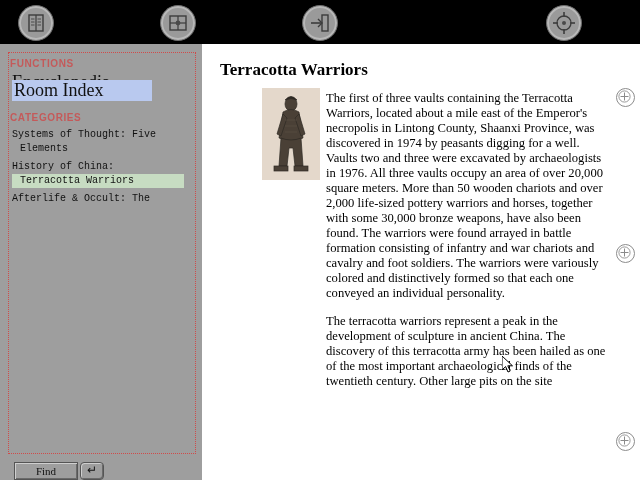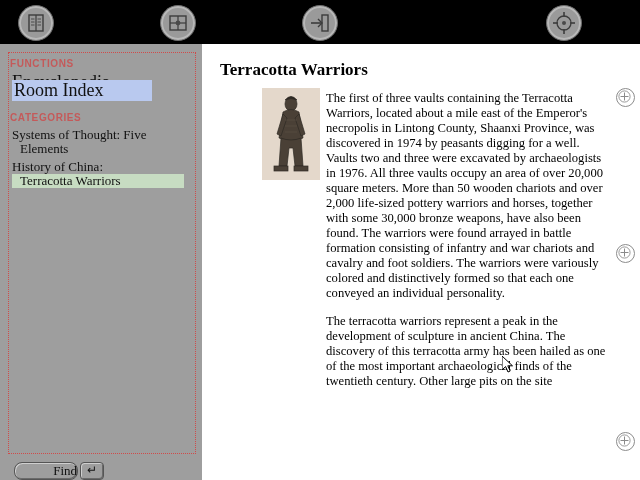--- a/index.html
+++ b/index.html
@@ -82,46 +82,46 @@
     color: #111111;
   }
   .fn-item.sel {
     background: #b9c9ef;
     padding: 0 2px;
   }
   .cat-item {
     position: absolute;
     left: 12px;
     width: 172px;
-    font-family: Liberation Serif, serif;
-    font-size: 13px;
+    font-family: Liberation Mono, monospace;
+    font-size: 10px;
     color: #111111;
     line-height: 14px;
   }
   .cat-item.hl .hlbox {
     background: #c7dcc2;
   }
   .cat-item .sub {
     display: block;
     padding-left: 8px;
   }
 
   
   #find-btn {
     position: absolute;
     left: 14px; top: 418px;
     width: 62px; height: 16px;
     background: #9e9e9e;
     border: 1px solid #555;
-    border-radius: 8px;
+    border-radius: 0;
     box-shadow: inset 1px 1px 0 #cfcfcf, inset -1px -1px 0 #6a6a6a;
     font-family: "Liberation Serif", serif;
-    font-size: 13px;
+    font-size: 11px;
     color: #111;
-    text-align: right;
+    text-align: center;
     line-height: 16px;
   }
   #back-btn {
     position: absolute;
     left: 80px; top: 418px;
     width: 22px; height: 16px;
     background: #9e9e9e;
     border: 1px solid #555;
     border-radius: 4px;
     box-shadow: inset 1px 1px 0 #cfcfcf, inset -1px -1px 0 #6a6a6a;
@@ -257,20 +257,21 @@
         <span>Systems of Thought: Five</span>
         <span class="sub">Elements</span>
       </div>
 
       <div class="cat-item hl" style="top:116px;">
         <span>History of China:</span>
         <span class="sub hlbox">Terracotta Warriors</span>
       </div>
 
       <div class="cat-item" style="top:148px;">
+        <span>Afterlife &amp; Occult: The</span>
       </div>
 
       <div id="find-btn">Find</div>
       <div id="back-btn">↵</div>
     </div>
 
     <div id="article">
 
       <div id="article-title">Terracotta Warriors</div>
 

